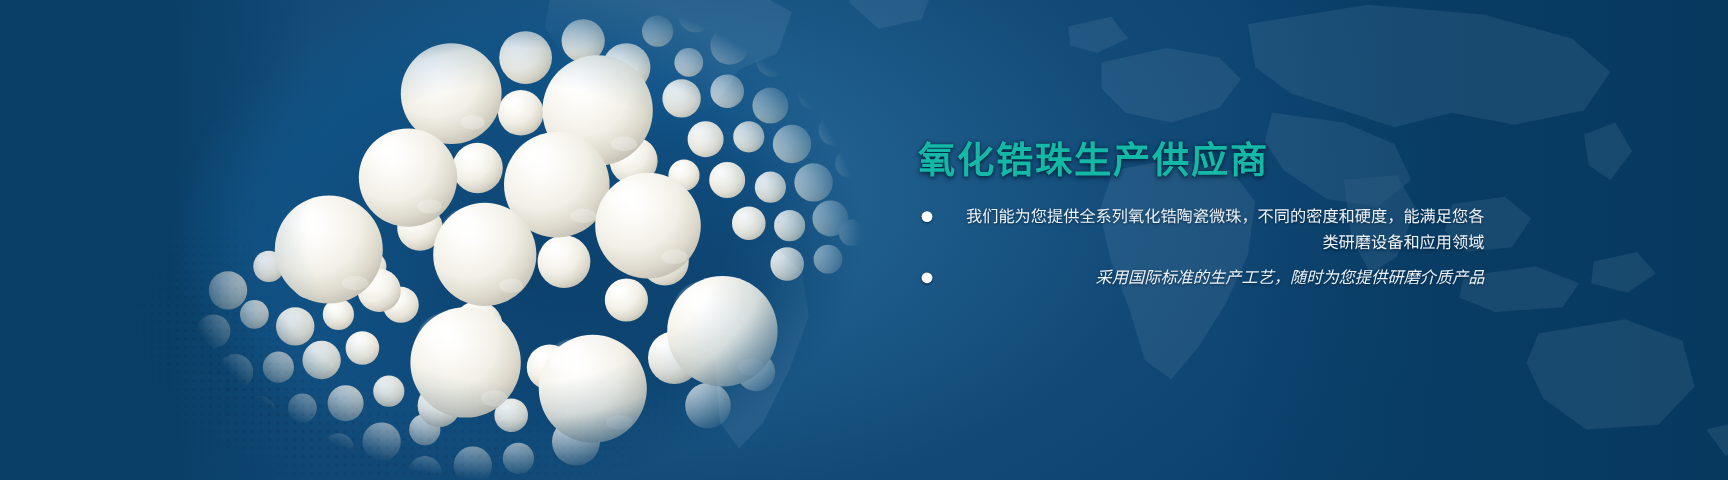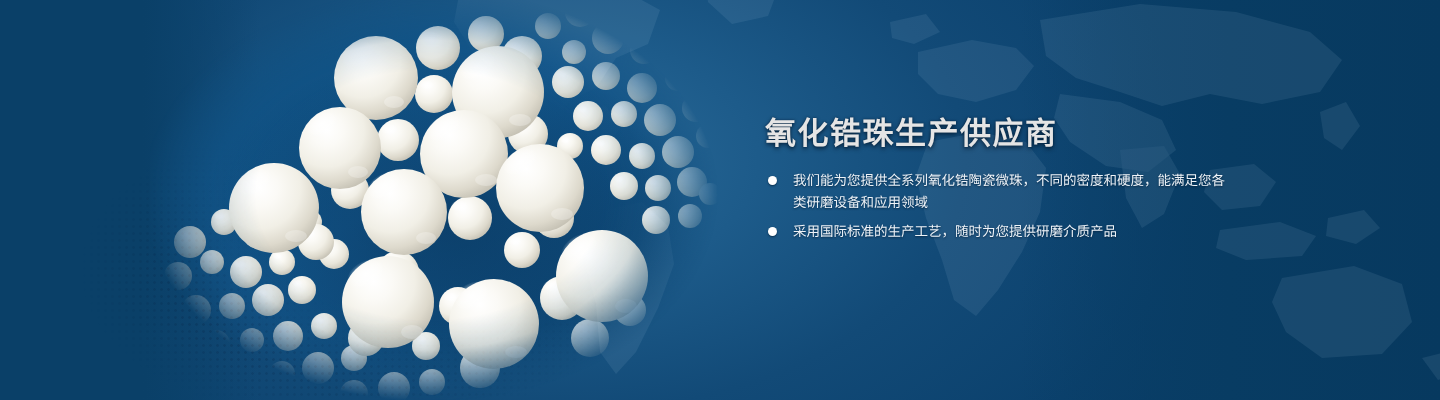--- a/index.html
+++ b/index.html
@@ -63,39 +63,40 @@
   .photo svg { width:100%; height:100%; display:block; }
 
   
   .content {
     position:absolute; left:765px; top:0;
     width:480px; height:400px;
   }
   .headline {
     position:absolute; top:108px; left:0;
     font-size:31px; font-weight:700; letter-spacing:1.5px;
-    color:#e5e5e5;
+    color:#14b8a6;
     text-shadow:0 2px 4px rgba(2,22,42,.75), 0 0 2px rgba(2,22,42,.6);
     white-space:nowrap;
   }
   .bullets {
     position:absolute; top:170px; left:2px;
     width:470px;
     list-style:none;
   }
   .bullet {
     position:relative;
     padding-left:26px;
     margin-bottom:7px;
     font-size:13.5px;
     line-height:22px;
     color:#eef3f8;
     text-shadow:0 1px 2px rgba(3,26,48,.7);
-  }
-  .bullet:last-child { margin-bottom:12px; }
+    text-align:right;
+  }
+  .bullet:last-child { margin-bottom:12px;font-style:italic; }
   .dot {
     position:absolute; left:1px; top:6px;
     width:9px; height:9px; border-radius:50%;
     background:#ffffff;
     box-shadow:0 1px 2px rgba(2,22,42,.6);
   }
   .bullet-text { display:block; }
 </style>
 </head>
 <body>

